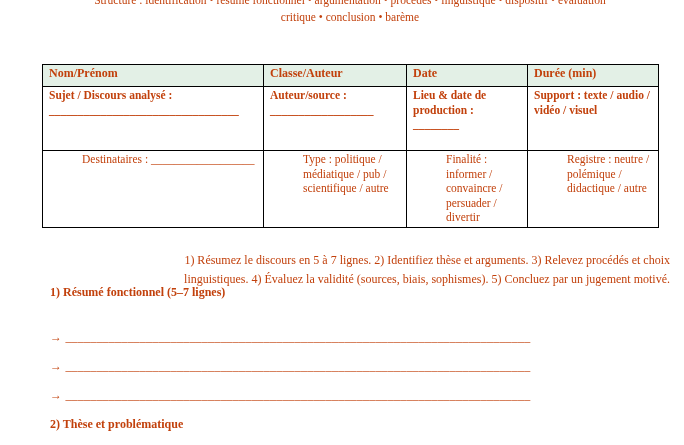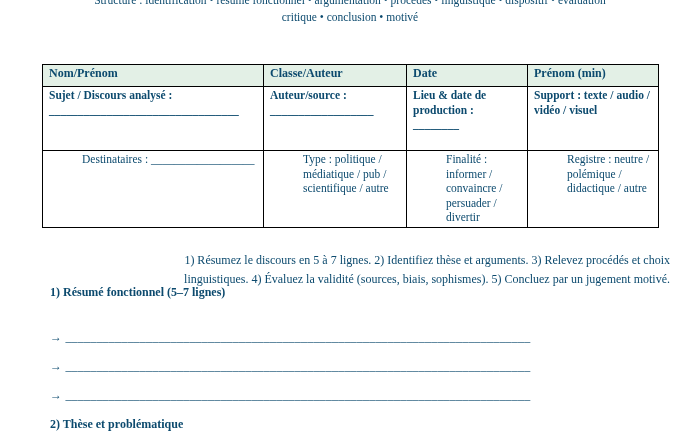--- a/index.html
+++ b/index.html
@@ -1,21 +1,21 @@
 <!DOCTYPE html>
 <html><head>
 <meta charset="utf-8">
 <style>
   * { margin:0; padding:0; box-sizing:border-box; }
   html,body { background:#ffffff; }
   .page {
     position:relative;
     width:684px; height:445px;
     background:#ffffff;
-    color:#0c4a6e;
+    color:#c2410c;
     font-family:"Liberation Serif","DejaVu Serif",serif;
     overflow:hidden;
   }
   .subtitle {
     position:absolute; top:-8px; left:16px; right:0;
     text-align:center;
     font-size:11.5px; line-height:17px;
   }
   table.id-table {
     position:absolute; top:64px; left:42px;
@@ -69,36 +69,36 @@
   .al3 { top:387px; }
   .section2-title { top:417px; }
 </style>
 </head>
 <body>
 
 <div class="page">
 
   <div class="subtitle">
     <div>Structure : identification • résumé fonctionnel • argumentation • procédés • linguistique • dispositif • évaluation</div>
-    <div>critique • conclusion • motivé</div>
+    <div>critique • conclusion • barème</div>
   </div>
 
   <table class="id-table">
     <colgroup>
         <col class="c1">
         <col class="c2">
         <col class="c3">
         <col class="c4">
       </colgroup>
     <thead>
       <tr>
         <th>Nom/Prénom</th>
         <th>Classe/Auteur</th>
         <th>Date</th>
-        <th>Prénom (min)</th>
+        <th>Durée (min)</th>
       </tr>
     </thead>
     <tbody>
       <tr class="r1">
         <td>Sujet / Discours analysé :
 _________________________________</td>
         <td>Auteur/source :
 __________________</td>
         <td>Lieu &amp; date de production : ________</td>
         <td>Support : texte / audio / vidéo / visuel</td>

